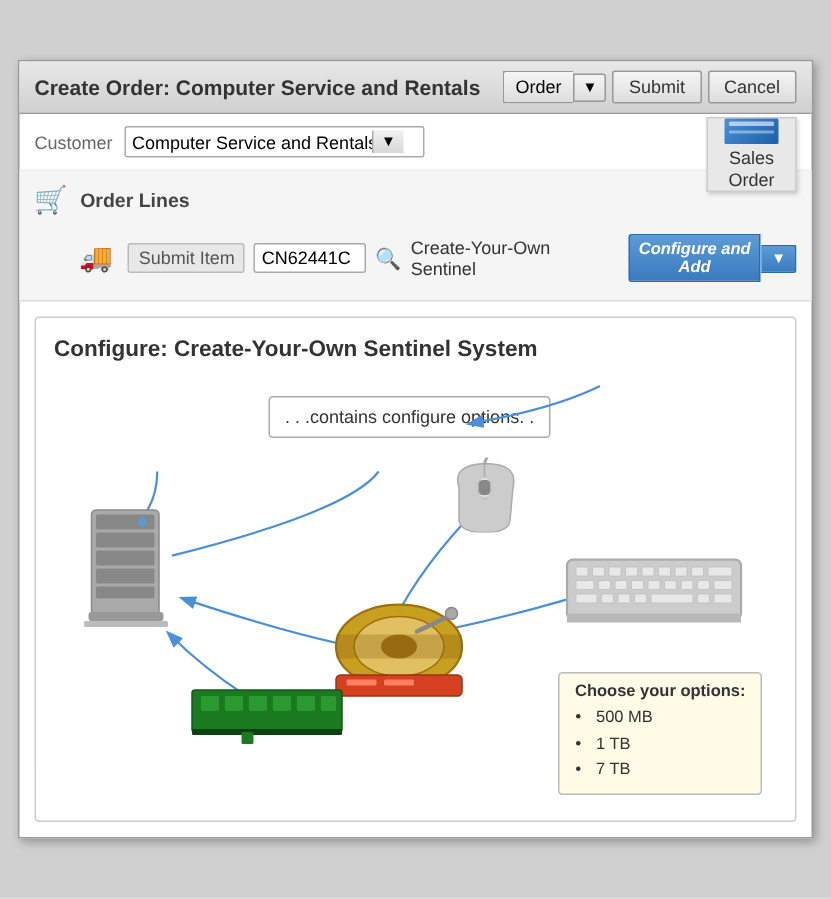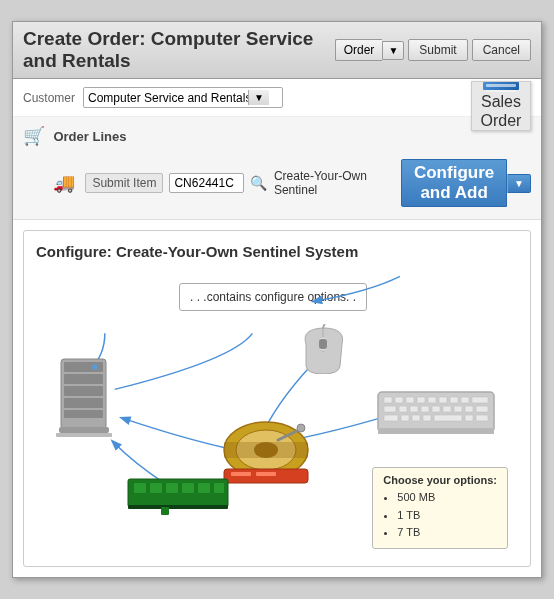--- a/index.html
+++ b/index.html
@@ -21,21 +21,21 @@
     }
     .title-bar {
       background: linear-gradient(to bottom, #e8e8e8, #d0d0d0);
       border-bottom: 1px solid #999;
       padding: 6px 10px;
       display: flex;
       align-items: center;
       justify-content: space-between;
     }
     .title-bar-left {
-      font-size: 19px;
+      font-size: 14px;
       font-weight: bold;
       color: #333;
     }
     .title-bar-right {
       display: flex;
       gap: 4px;
       align-items: center;
     }
     .btn {
       background: linear-gradient(to bottom, #f5f5f5, #ddd);
@@ -200,25 +200,26 @@
       font-size: 12px;
       color: #333;
       flex: 1;
     }
     .configure-add-btn {
       background: linear-gradient(to bottom, #5b9bd5, #3a7bbf);
       border: 1px solid #2a6aaf;
       color: #fff;
       padding: 3px 0;
       cursor: pointer;
-      font-size: 17px;
+      font-size: 11px;
       font-weight: bold;
       border-radius: 2px 0 0 2px;
-      width: 106px;
+      width: 88px;
       text-align: center;
+      font-style: italic;
     }
     .configure-add-dropdown {
       background: linear-gradient(to bottom, #5b9bd5, #3a7bbf);
       border: 1px solid #2a6aaf;
       border-left: 1px solid #6aabef;
       color: #fff;
       padding: 3px 6px;
       cursor: pointer;
       font-size: 10px;
       border-radius: 0 2px 2px 0;
@@ -354,21 +355,21 @@
     <span class="customer-label">Customer</span>
     <div class="customer-input-wrap">
       <input class="customer-input" type="text" value="Computer Service and Rentals" style="">
       <div class="customer-dropdown-btn">
         <span>▼</span>
       </div>
     </div>
 
     <div class="sales-order-badge">
       <div class="sales-order-icon"></div>
-      <span style="font-size:16px;text-align:center;line-height:1.2;">Sales<br>Order</span>
+      <span style="font-size:12px;text-align:center;line-height:1.2;">Sales<br>Order</span>
     </div>
   </div>
 
   <div class="order-lines-section">
     <div class="order-lines-header">
       <span class="cart-icon">🛒</span>
       <span class="order-lines-title">Order Lines</span>
     </div>
     <div class="order-lines-row">
       <span class="truck-icon">🚚</span>

